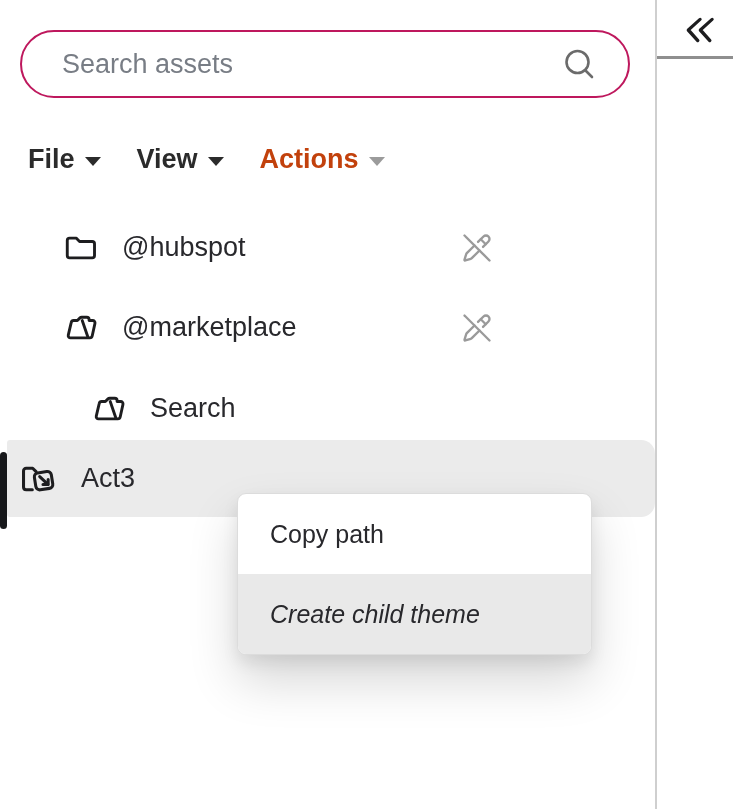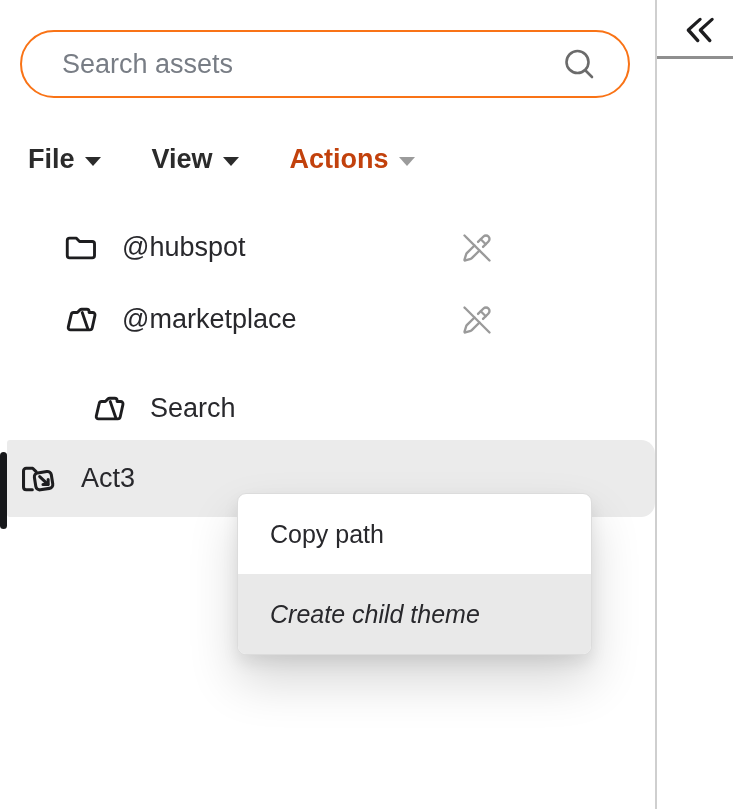--- a/index.html
+++ b/index.html
@@ -1,29 +1,29 @@
 <!DOCTYPE html>
 <html><head>
 <meta charset="utf-8">
 <style>
   html,body{margin:0;padding:0;background:#ffffff;}
   .app{position:relative;width:733px;height:809px;overflow:hidden;
        font-family:"Liberation Sans",sans-serif;color:#2b2b2b;background:#fff;}
 
   
   .search-box{position:absolute;left:20px;top:30px;width:610px;height:68px;
-    border:2px solid #f97316;border-radius:36px;box-sizing:border-box;
+    border:2px solid #be185d;border-radius:36px;box-sizing:border-box;
     display:flex;align-items:center;background:#fff;}
   .search-box input{flex:1;border:none;outline:none;background:transparent;
     margin-left:38px;font-size:27px;font-family:inherit;color:#3a3e45;}
   .search-box input::placeholder{color:#787d85;opacity:1;}
   .search-icon-wrap{margin-right:32px;display:flex;align-items:center;}
 
   
-  .menubar{position:absolute;left:28px;top:144px;display:flex;gap:51px;
+  .menubar{position:absolute;left:28px;top:144px;display:flex;gap:36px;
     font-size:27px;font-weight:bold;align-items:center;}
   .menu-entry{display:flex;align-items:center;gap:10px;cursor:pointer;}
   .menu-entry .caret{width:0;height:0;border-left:8px solid transparent;
     border-right:8px solid transparent;border-top:9px solid #2b2b2b;margin-top:3px;}
   .menu-entry.disabled{color:#c2410c;justify-content:center;}
   .menu-entry.disabled .caret{border-top-color:#9b9b9b;}
 
   
   .row{position:absolute;left:0;width:520px;height:77px;display:flex;align-items:center;box-sizing:border-box;}
   .row .label{margin-left:22px;font-size:27px;color:#28282c;}
@@ -92,21 +92,21 @@
     <span class="noedit">
       <svg width="30" height="30" viewBox="0 0 24 24" fill="none" stroke="#9a9a9a" stroke-width="1.9" stroke-linecap="round" stroke-linejoin="round">
         <path d="m10 10-6.157 6.162a2 2 0 0 0-.5.833l-1.322 4.36a.5.5 0 0 0 .622.624l4.358-1.323a2 2 0 0 0 .83-.5L14 13.982"></path>
         <path d="m12.829 7.172 4.359-4.346a1 1 0 1 1 3.986 3.986l-4.353 4.353"></path>
         <path d="m15 5 4 4"></path>
         <path d="m2 2 20 20"></path>
       </svg>
     </span>
   </div>
 
-  <div class="row indent-1" style="top:281px;">
+  <div class="row indent-1" style="top:289px;">
     <span class="tree-icon">
       <svg width="36" height="31" viewBox="0 0 32 28" fill="none" stroke="#1d1d1f" stroke-width="2.6" stroke-linejoin="round" stroke-linecap="round">
         <path d="M5.6 23.4c-1.3 0-2.3-1.2-2-2.5L6.3 9.4c.2-1 1.1-1.7 2.1-1.7h3.4l2.4-2.4c.4-.4.9-.6 1.5-.6h4.6c1.2 0 2.1.9 2.1 2.1v.9h3.2c1.4 0 2.4 1.3 2.1 2.6l-2.5 11.4c-.2 1-1.1 1.7-2.1 1.7z"></path>
         <path d="M16.2 7.7 21.3 22.6"></path>
       </svg>
     </span>
     <span class="label">@marketplace</span>
     <span class="noedit">
       <svg width="30" height="30" viewBox="0 0 24 24" fill="none" stroke="#9a9a9a" stroke-width="1.9" stroke-linecap="round" stroke-linejoin="round">
         <path d="m10 10-6.157 6.162a2 2 0 0 0-.5.833l-1.322 4.36a.5.5 0 0 0 .622.624l4.358-1.323a2 2 0 0 0 .83-.5L14 13.982"></path>

